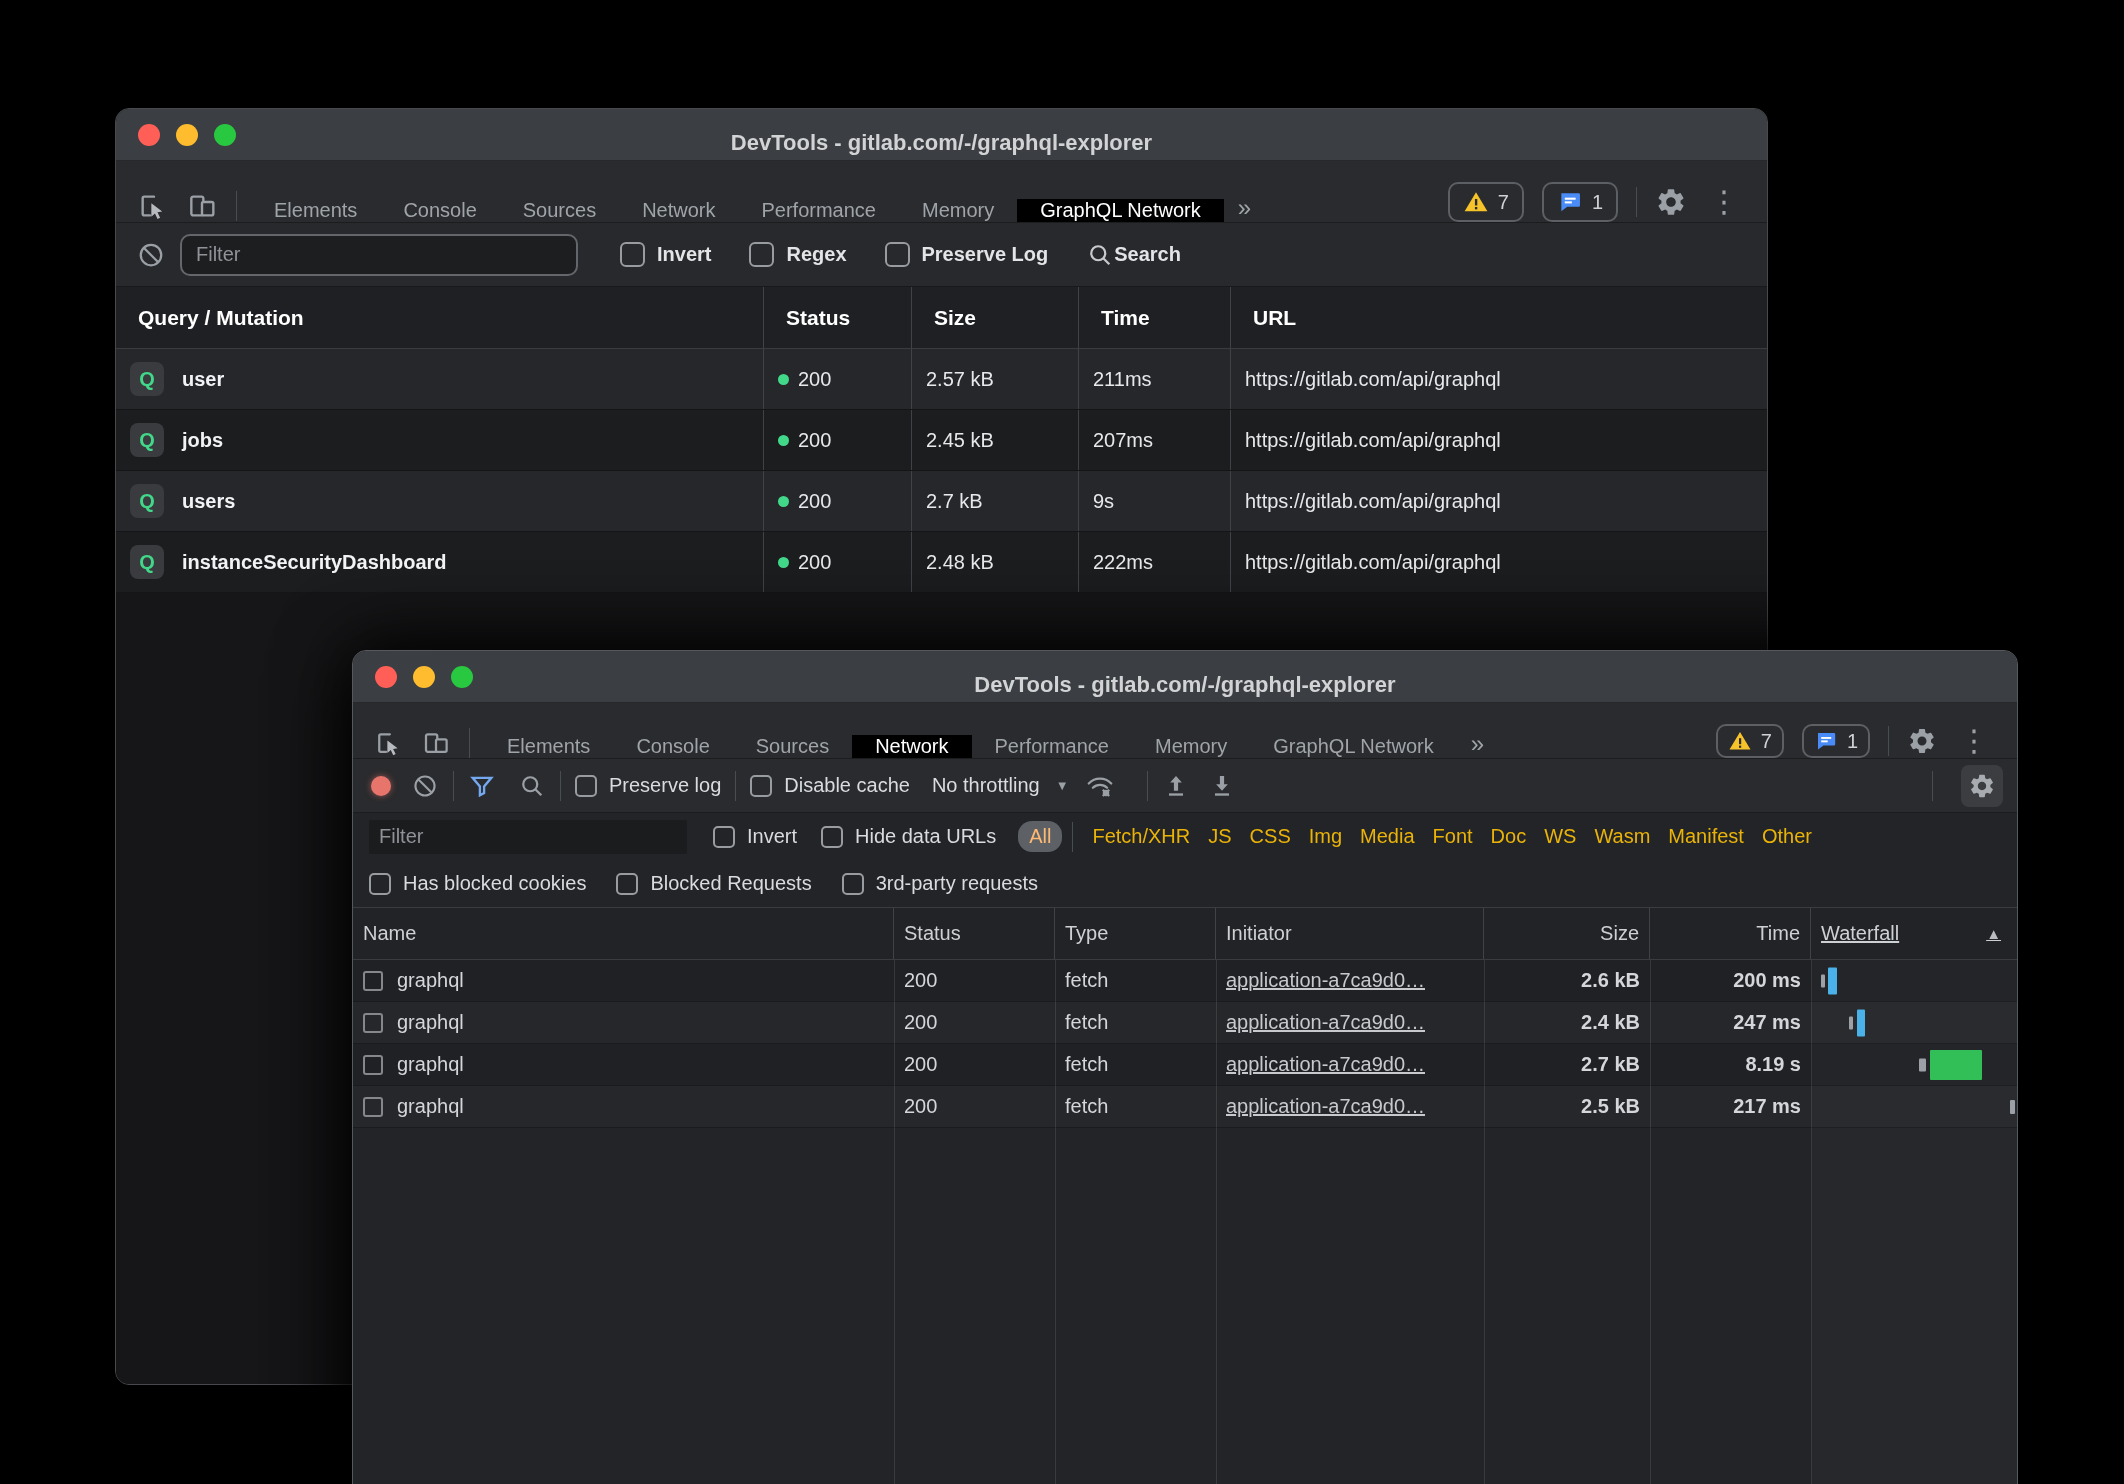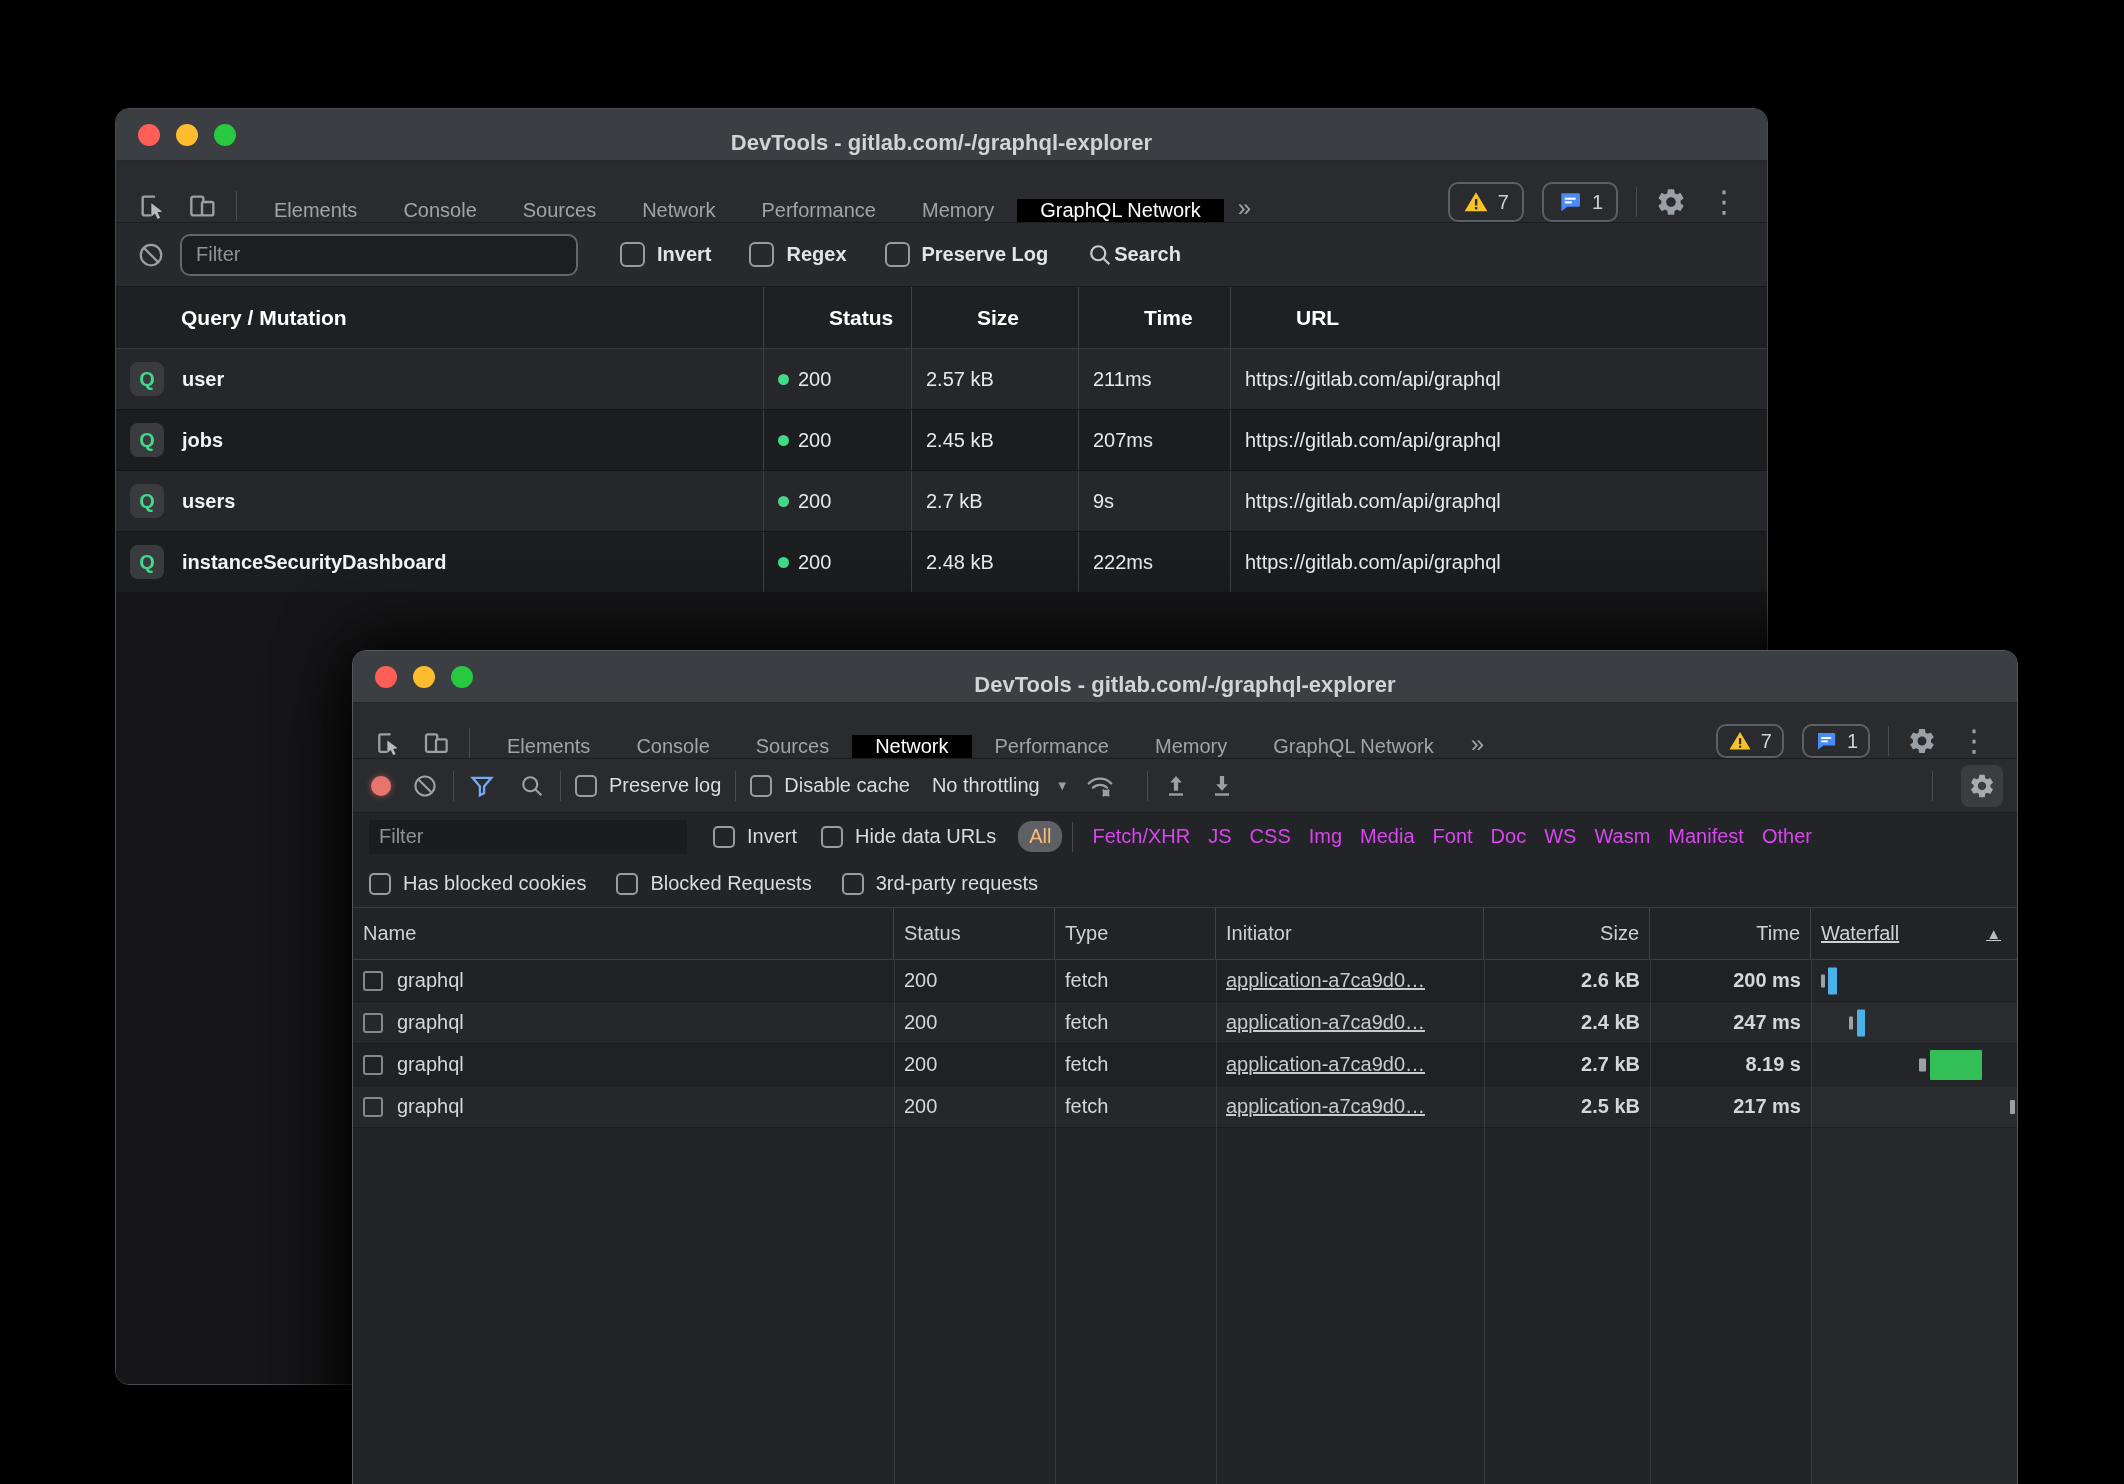--- a/index.html
+++ b/index.html
@@ -104,21 +104,20 @@
   .gq-table-header {
     height:62px;
     background:#1f2023;
     border-bottom:1px solid #3a3c3f;
   }
   .gq-table-header .hcell {
     display:flex; align-items:center;
     padding-left:22px;
     font-size:21px; font-weight:700; color:#fff;
     border-right:1px solid #404246;
-    margin-left:43px;
   }
   .gq-table-header .hcell:last-child { border-right:none; }
   .gq-row { height:61px; border-bottom:1px solid #141517; }
   .gq-row.odd  { background:#26272a; }
   .gq-row.even { background:#1c1d1f; }
   .gq-row .cell {
     display:flex; align-items:center;
     padding-left:14px;
     font-size:20px; color:#e6e8ea;
     border-right:1px solid #404246;
@@ -175,21 +174,21 @@
     margin-right:26px;
   }
   .net-filterbar .cb-label, .net-options .cb-label { font-weight:400; color:#d9dbde; }
   .all-pill {
     margin-left:22px;
     background:#5d6065; color:#fdba74;
     font-size:20px;
     border-radius:14px;
     padding:4px 11px;
   }
-  .chip { font-size:20px; color:#d946ef; padding:0 9px; white-space:nowrap; }
+  .chip { font-size:20px; color:#eab308; padding:0 9px; white-space:nowrap; }
   .net-filterbar .vdiv { margin:0 10px; }
   
   .net-options {
     height:48px; flex:0 0 48px;
     background:#232427;
     display:flex; align-items:center; gap:30px;
     padding-left:16px;
     border-bottom:1px solid #3a3c3f;
   }
   

